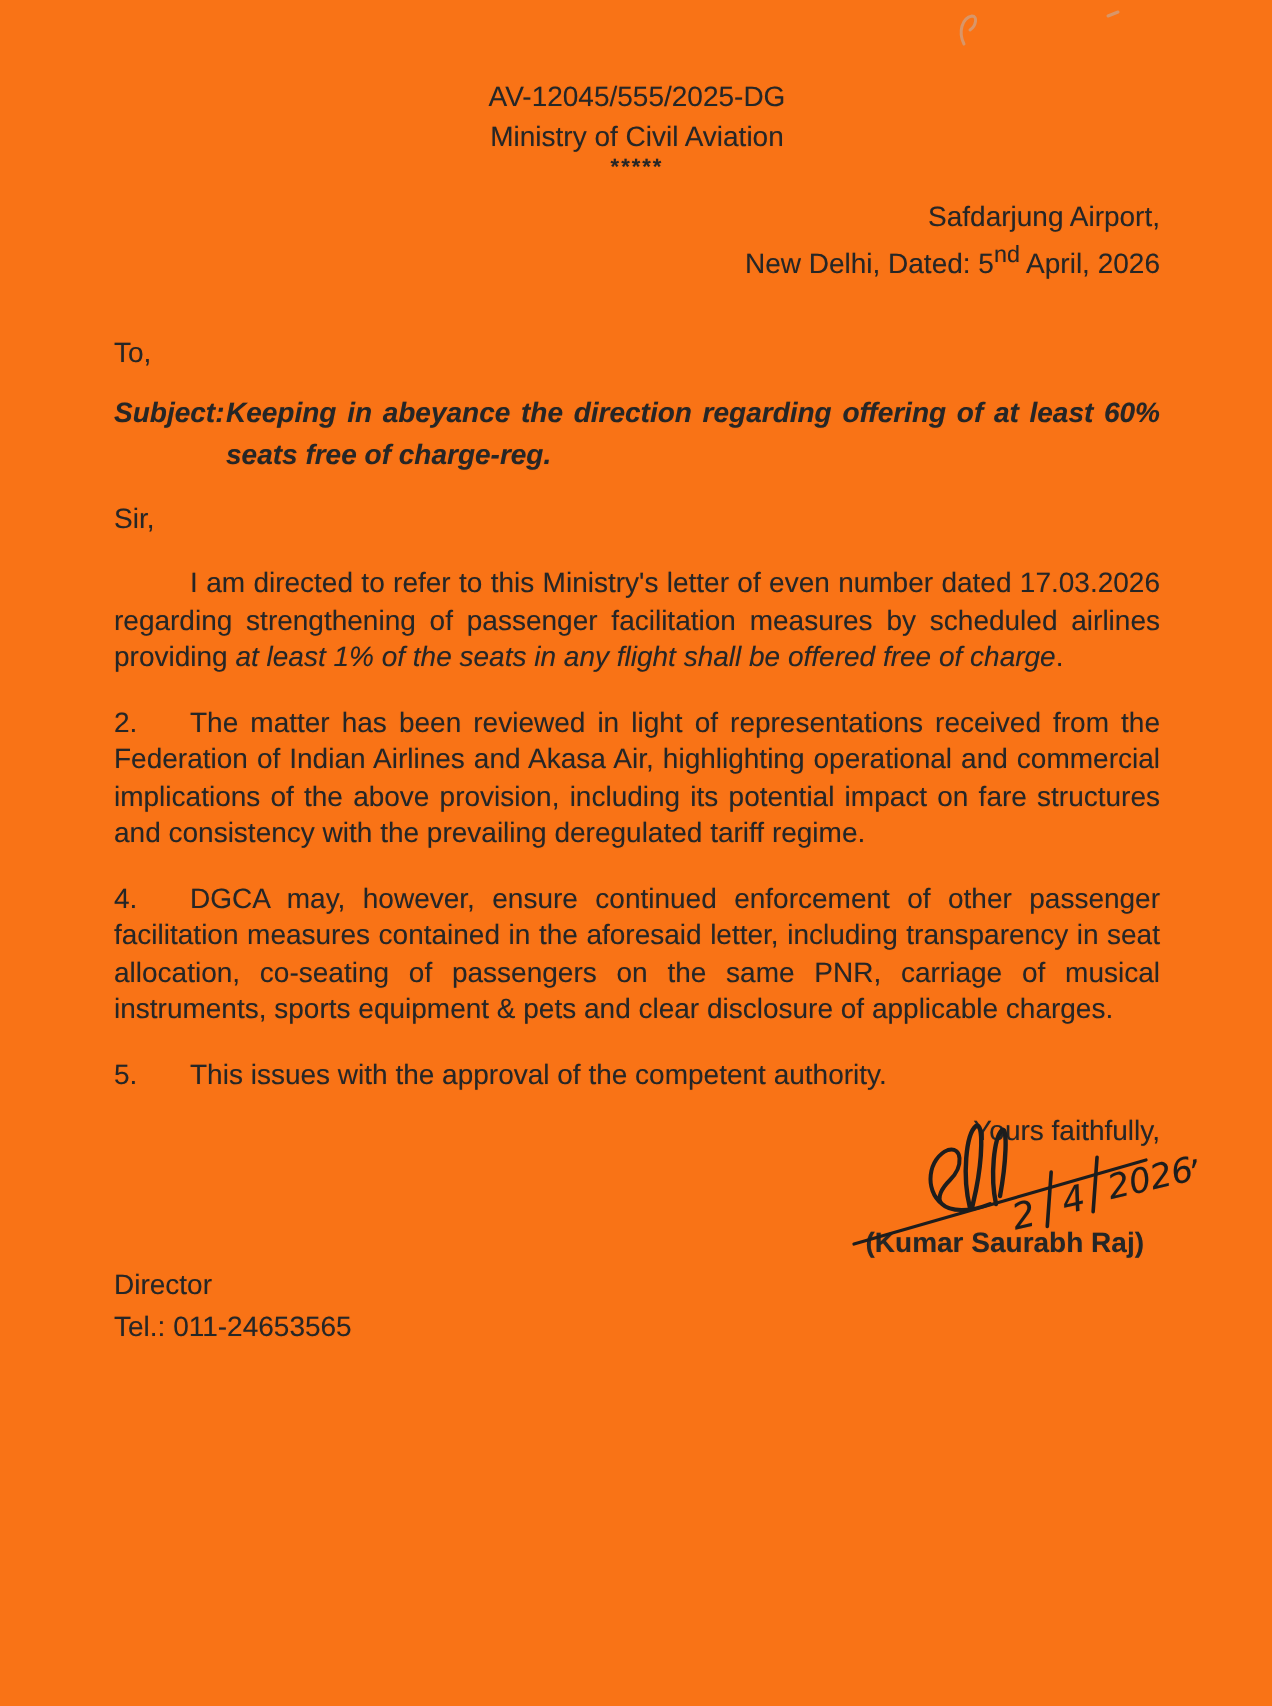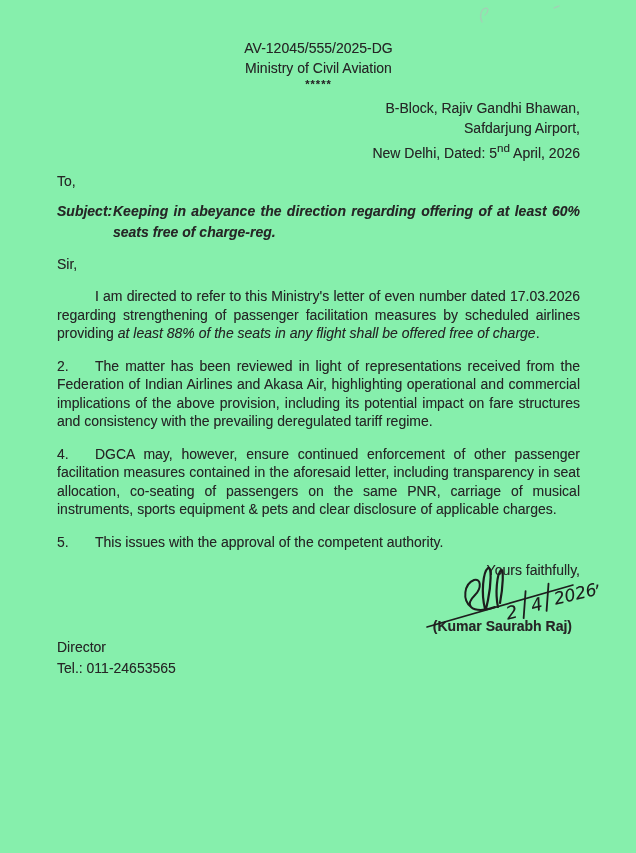--- a/index.html
+++ b/index.html
@@ -1,33 +1,33 @@
 <!DOCTYPE html>
 <html><head>
 <meta charset="utf-8">
 <style>
   html,body{margin:0;padding:0;background:#ffffff;}
   .page{
     position:relative;
     width:636px;height:853px;
-    background:#86efac;
+    background:#f97316;
     color:#262626;
     font-family:"Liberation Sans", sans-serif;
     font-size:14px;
     box-sizing:border-box;
     padding:38px 56px 0 57px;
     overflow:hidden;
     text-shadow:0 0 0.4px rgba(45,45,45,0.35);
   }
   .center{text-align:center;}
   .right{text-align:right;}
   .hdr-line{line-height:20px;}
   .stars{line-height:12px;font-size:11px;font-weight:bold;letter-spacing:1px;}
   .addr{margin-top:8px;line-height:20px;}
-  .to-block{margin-top:8px;line-height:20px;}
+  .to-block{margin-top:24px;line-height:20px;}
   .recipients{padding-left:45px;}
   .subject{
     margin-top:10px;line-height:21px;font-weight:bold;
     padding-left:56px;text-align:justify;font-style:italic;
   }
   .subject .sub-label{display:inline-block;width:56px;margin-left:-56px;}
   .salutation{margin-top:12px;line-height:18.5px;}
   .body-par{margin:14px 0 0 0;line-height:18.5px;text-align:justify;}
   .first-par{text-indent:38px;}
   .par-num{display:inline-block;width:38px;text-indent:0;}
@@ -51,34 +51,33 @@
   <svg class="stray-marks" width="110" height="28" viewBox="0 0 110 28">
     <path d="M12,22 C9,16 11,9 16,8 C19,8 18,13 15,15"></path>
     <path d="M84,8 L89,6"></path>
   </svg>
 
   <div class="center hdr-line">AV-12045/555/2025-DG</div>
   <div class="center hdr-line">Ministry of Civil Aviation</div>
   <div class="center stars">*****</div>
 
   <div class="addr right">
-    <div class="hdr-line">B-Block, Rajiv Gandhi Bhawan,</div>
     <div class="hdr-line">Safdarjung Airport,</div>
     <div class="hdr-line"><span>New Delhi, Dated: 5</span><sup>nd</sup><span> April, 2026</span></div>
   </div>
 
   <div class="to-block">
     <div>To,</div>
   </div>
 
   <div class="subject"><span class="sub-label">Subject:</span><span>Keeping in abeyance the direction regarding offering of at least 60% seats free of charge-reg.</span></div>
 
   <div class="salutation">Sir,</div>
 
-  <p class="body-par first-par"><span>I am directed to refer to this Ministry's letter of even number dated 17.03.2026 regarding strengthening of passenger facilitation measures by scheduled airlines providing </span><span class="italic">at least 88% of the seats in any flight shall be offered free of charge</span><span>.</span></p>
+  <p class="body-par first-par"><span>I am directed to refer to this Ministry's letter of even number dated 17.03.2026 regarding strengthening of passenger facilitation measures by scheduled airlines providing </span><span class="italic">at least 1% of the seats in any flight shall be offered free of charge</span><span>.</span></p>
 
   <p class="body-par"><span class="par-num">2.</span><span>The matter has been reviewed in light of representations received from the Federation of Indian Airlines and Akasa Air, highlighting operational and commercial implications of the above provision, including its potential impact on fare structures and consistency with the prevailing deregulated tariff regime.</span></p>
 
 
   <p class="body-par"><span class="par-num">4.</span><span>DGCA may, however, ensure continued enforcement of other passenger facilitation measures contained in the aforesaid letter, including transparency in seat allocation, co-seating of passengers on the same PNR, carriage of musical instruments, sports equipment &amp; pets and clear disclosure of applicable charges.</span></p>
 
   <p class="body-par"><span class="par-num">5.</span><span>This issues with the approval of the competent authority.</span></p>
 
   <div class="closing-block">
     <div class="closing-line">Yours faithfully,</div>

